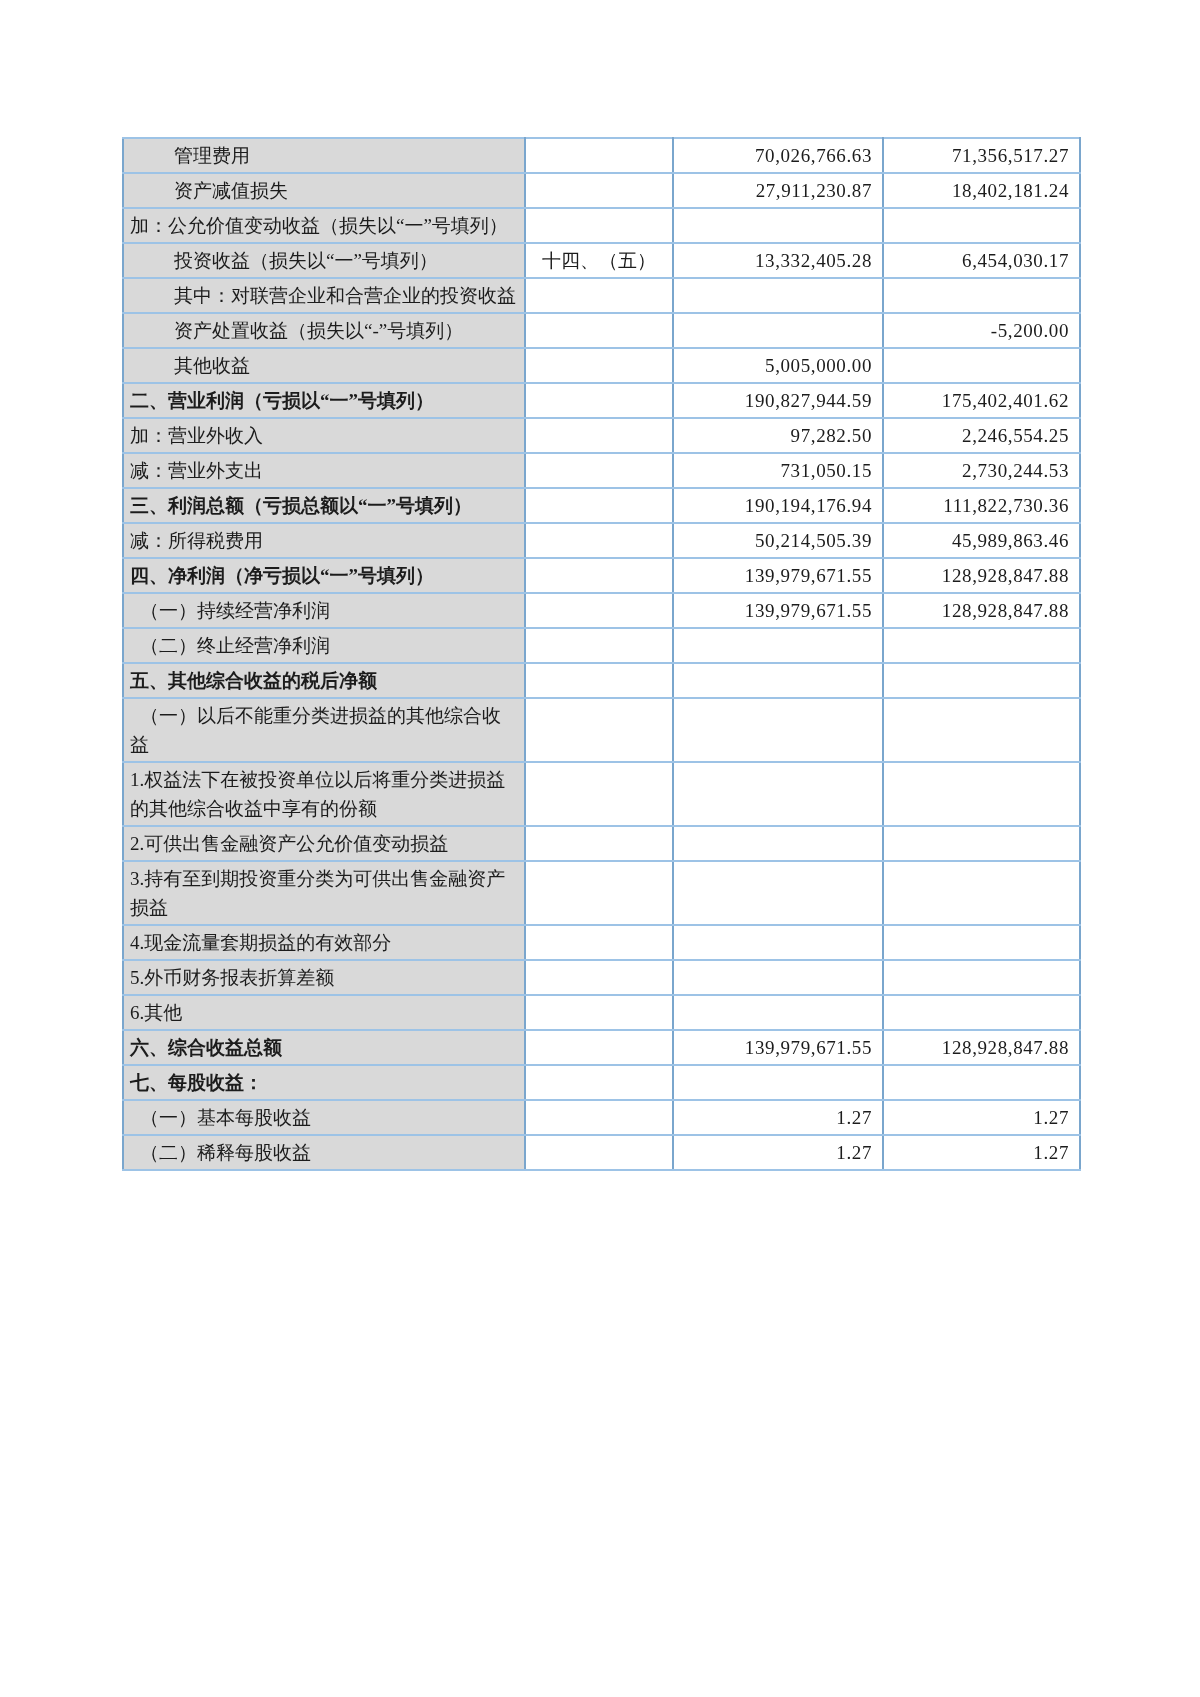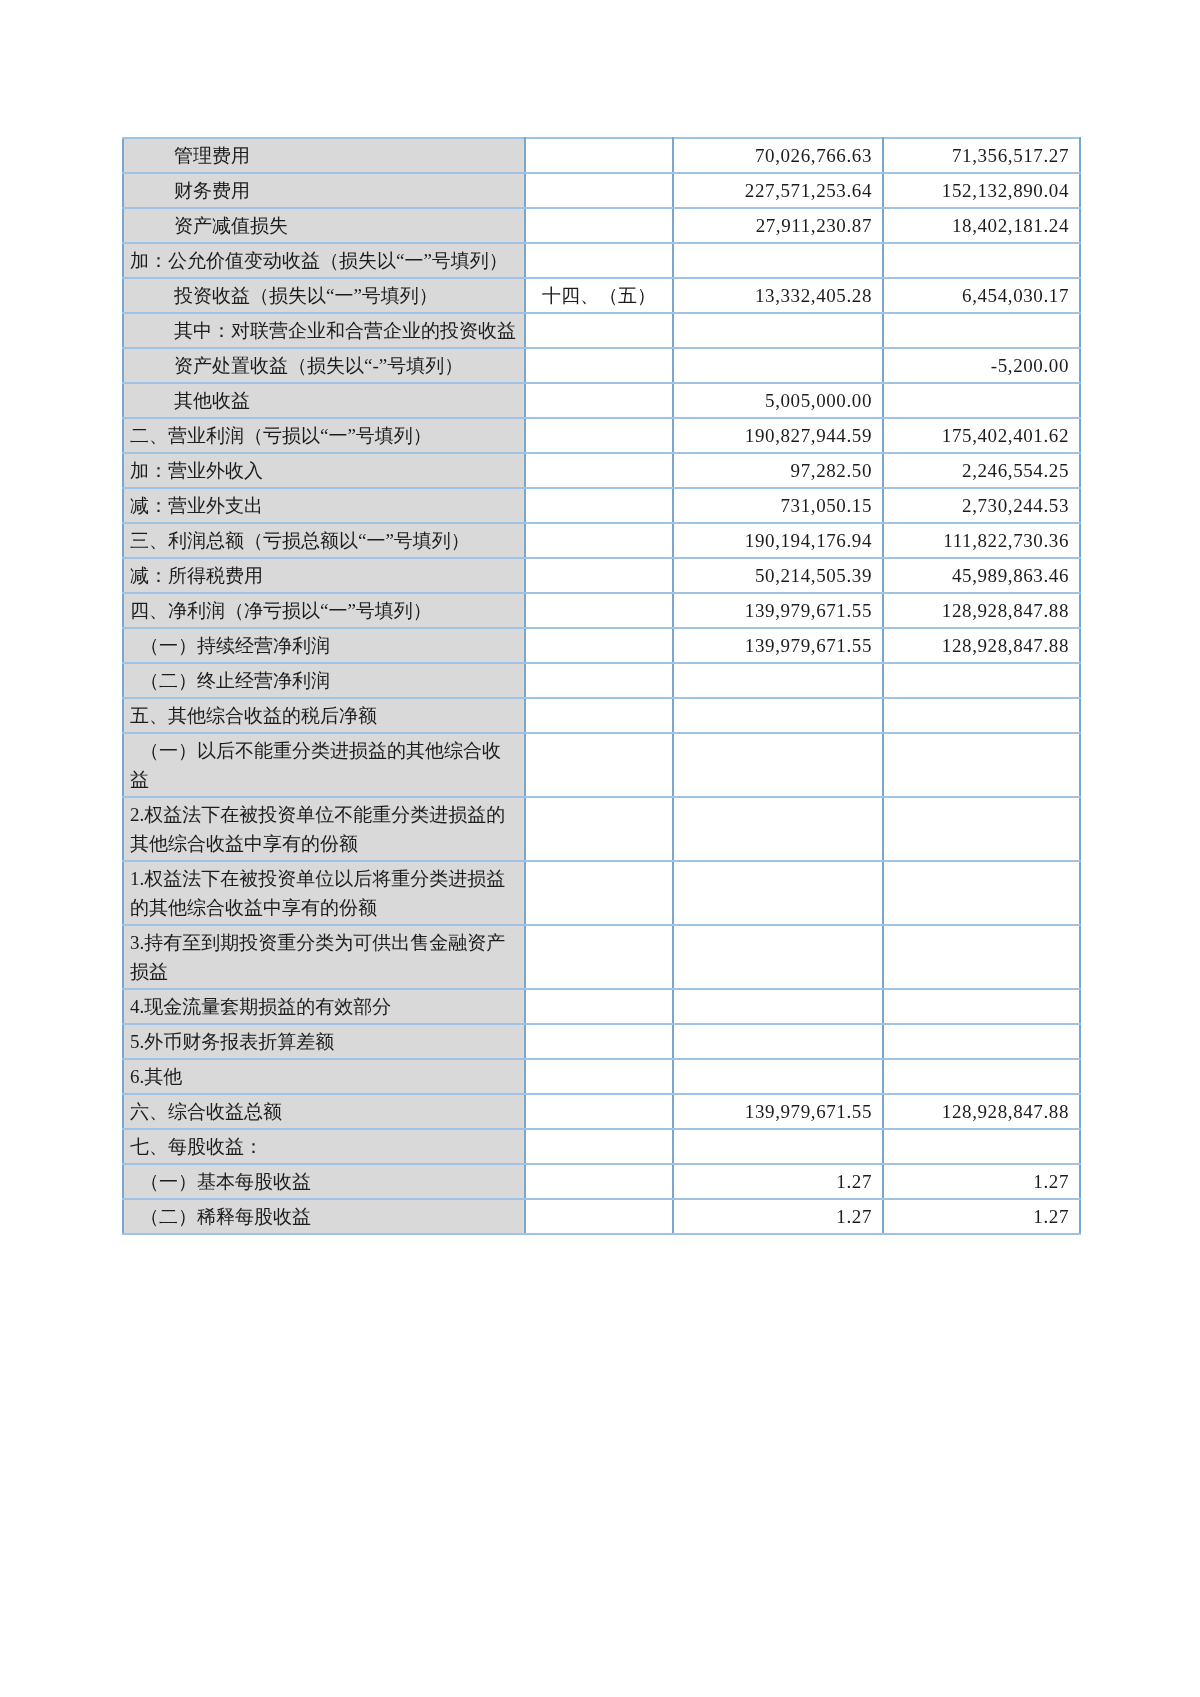--- a/index.html
+++ b/index.html
@@ -55,21 +55,21 @@
     text-align: center;
     padding: 2px 1px;
   }
   td.c-num {
     background: #ffffff;
     text-align: right;
     padding: 2px 10px 2px 4px;
     letter-spacing: 0.6px;
     white-space: nowrap;
   }
-  tr.bold td.c-label { font-weight: normal; }
+  tr.bold td.c-label { font-weight: bold; }
   td.ind1 { text-indent: 10px; }
   td.ind2 { text-indent: 44px; }
 </style>
 </head>
 <body>
 
 <div class="page">
   <table class="fin">
     <colgroup>
       <col class="c1">
@@ -78,26 +78,20 @@
         <col class="c4">
     </colgroup>
     <tbody id="table-body">
         <tr>
           <td class="c-label ind2">管理费用</td>
           <td class="c-note"></td>
           <td class="c-num">70,026,766.63</td>
           <td class="c-num">71,356,517.27</td>
         </tr>
         <tr>
-          <td class="c-label ind2">财务费用</td>
-          <td class="c-note"></td>
-          <td class="c-num">227,571,253.64</td>
-          <td class="c-num">152,132,890.04</td>
-        </tr>
-        <tr>
           <td class="c-label ind2">资产减值损失</td>
           <td class="c-note"></td>
           <td class="c-num">27,911,230.87</td>
           <td class="c-num">18,402,181.24</td>
         </tr>
         <tr>
           <td class="c-label">加：公允价值变动收益（损失以“一”号填列）</td>
           <td class="c-note"></td>
           <td class="c-num"></td>
           <td class="c-num"></td>
@@ -180,27 +174,27 @@
           <td class="c-num"></td>
           <td class="c-num"></td>
         </tr>
         <tr>
           <td class="c-label ind1">（一）以后不能重分类进损益的其他综合收益</td>
           <td class="c-note"></td>
           <td class="c-num"></td>
           <td class="c-num"></td>
         </tr>
         <tr>
-          <td class="c-label">2.权益法下在被投资单位不能重分类进损益的其他综合收益中享有的份额</td>
-          <td class="c-note"></td>
-          <td class="c-num"></td>
-          <td class="c-num"></td>
-        </tr>
-        <tr>
           <td class="c-label">1.权益法下在被投资单位以后将重分类进损益的其他综合收益中享有的份额</td>
+          <td class="c-note"></td>
+          <td class="c-num"></td>
+          <td class="c-num"></td>
+        </tr>
+        <tr>
+          <td class="c-label">2.可供出售金融资产公允价值变动损益</td>
           <td class="c-note"></td>
           <td class="c-num"></td>
           <td class="c-num"></td>
         </tr>
         <tr>
           <td class="c-label">3.持有至到期投资重分类为可供出售金融资产损益</td>
           <td class="c-note"></td>
           <td class="c-num"></td>
           <td class="c-num"></td>
         </tr>

